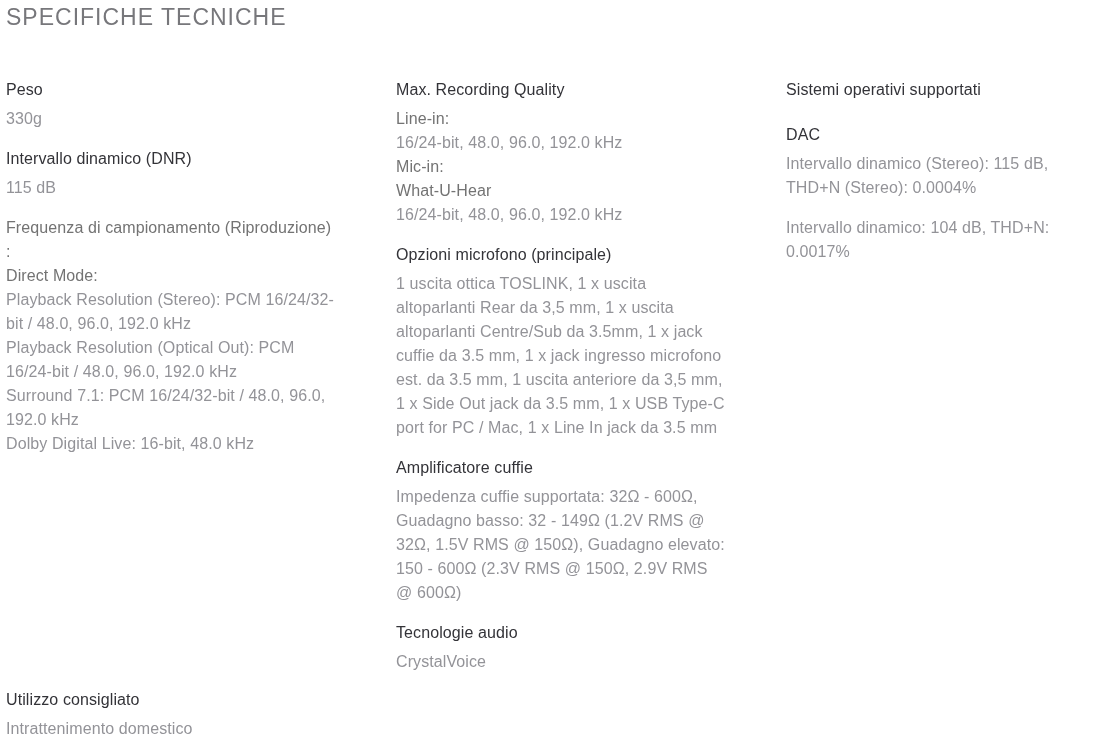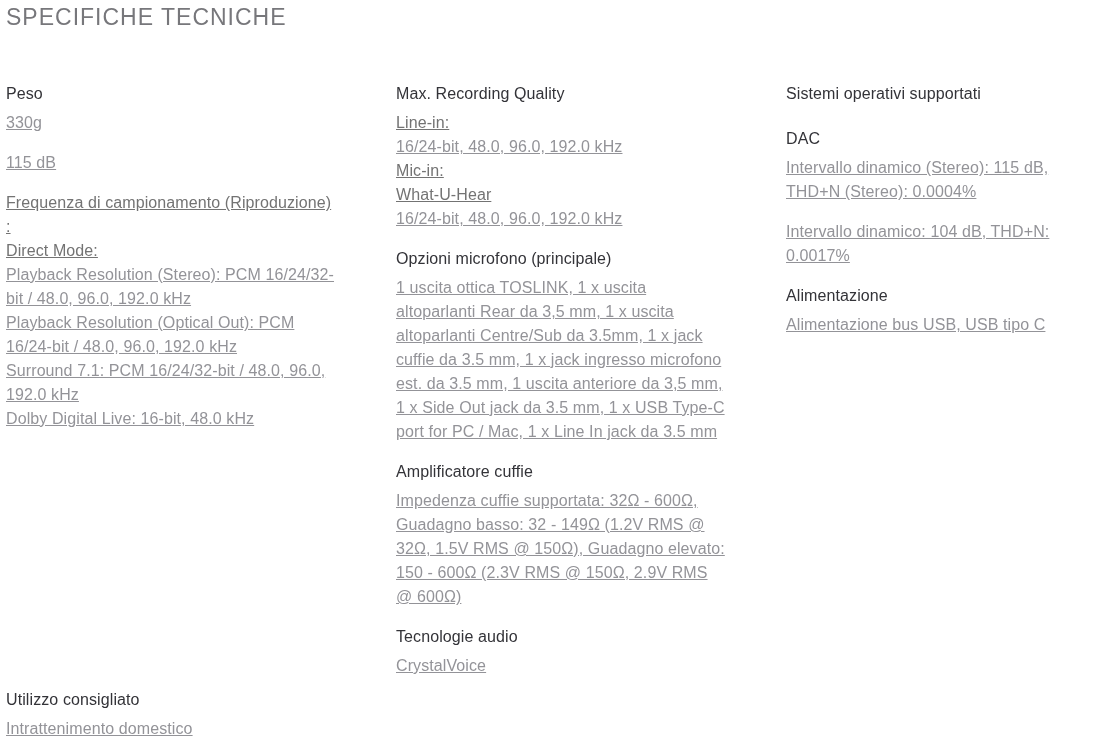--- a/index.html
+++ b/index.html
@@ -10,56 +10,55 @@
     overflow: hidden;
     font-family: "Liberation Sans", sans-serif;
     -webkit-font-smoothing: antialiased;
   }
   .page {
     width: 1102px;
     height: 743px;
     padding: 2px 6px 0 6px;
     display: flex;
     flex-direction: column;
-    gap: 24px;
   }
   .page-title {
     font-size: 23px;
     font-weight: 400;
     line-height: 30px;
     letter-spacing: 1px;
     color: #77777b;
     margin-bottom: 26px;
   }
   .spec-grid {
     display: grid;
     grid-template-columns: 330px 330px 310px;
     column-gap: 60px;
     flex: 1;
     align-items: stretch;
   }
   .spec-column {
     display: flex;
     flex-direction: column;
     min-width: 0;
+    margin-top: 20px;
   }
   .spec-section { margin-bottom: 16px; }
   .spec-heading {
     font-size: 16px;
     font-weight: 400;
     line-height: 24px;
     color: #333338;
     margin-bottom: 5px;
     letter-spacing: 0.1px;
   }
   .spec-line {
     font-size: 16px;
     line-height: 24px;
     letter-spacing: 0.1px;
-    text-decoration: underline;
   }
   .spec-line.normal { color: #939398; }
   .spec-line.strong { color: #737373; }
   
   .spec-column:nth-child(1) .spec-section:last-child {
     margin-top: auto;
     margin-bottom: 2px;
   }
 </style>
 </head>
@@ -67,20 +66,21 @@
 
 <div class="page">
   <h1 class="page-title">SPECIFICHE TECNICHE</h1>
   <div class="spec-grid">
       <div class="spec-column">
         <section class="spec-section">
           <h3 class="spec-heading">Peso</h3>
           <div class="spec-line normal">330g</div>
         </section>
         <section class="spec-section">
+          <h3 class="spec-heading">Intervallo dinamico (DNR)</h3>
           <div class="spec-line normal">115 dB</div>
         </section>
         <section class="spec-section">
           <div class="spec-line strong">Frequenza di campionamento (Riproduzione)</div>
           <div class="spec-line strong">:</div>
           <div class="spec-line strong">Direct Mode:</div>
           <div class="spec-line normal">Playback Resolution (Stereo): PCM 16/24/32-bit / 48.0, 96.0, 192.0 kHz</div>
           <div class="spec-line normal">Playback Resolution (Optical Out): PCM 16/24-bit / 48.0, 96.0, 192.0 kHz</div>
           <div class="spec-line normal">Surround 7.1: PCM 16/24/32-bit / 48.0, 96.0, 192.0 kHz</div>
           <div class="spec-line normal">Dolby Digital Live: 16-bit, 48.0 kHz</div>
@@ -116,19 +116,15 @@
         <section class="spec-section">
           <h3 class="spec-heading">Sistemi operativi supportati</h3>
         </section>
         <section class="spec-section">
           <h3 class="spec-heading">DAC</h3>
           <div class="spec-line normal">Intervallo dinamico (Stereo): 115 dB, THD+N (Stereo): 0.0004%</div>
         </section>
         <section class="spec-section">
           <div class="spec-line normal">Intervallo dinamico: 104 dB, THD+N: 0.0017%</div>
         </section>
-        <section class="spec-section">
-          <h3 class="spec-heading">Alimentazione</h3>
-          <div class="spec-line normal">Alimentazione bus USB, USB tipo C</div>
-        </section>
       </div>
     </div>
 </div>
 
 </body></html>

